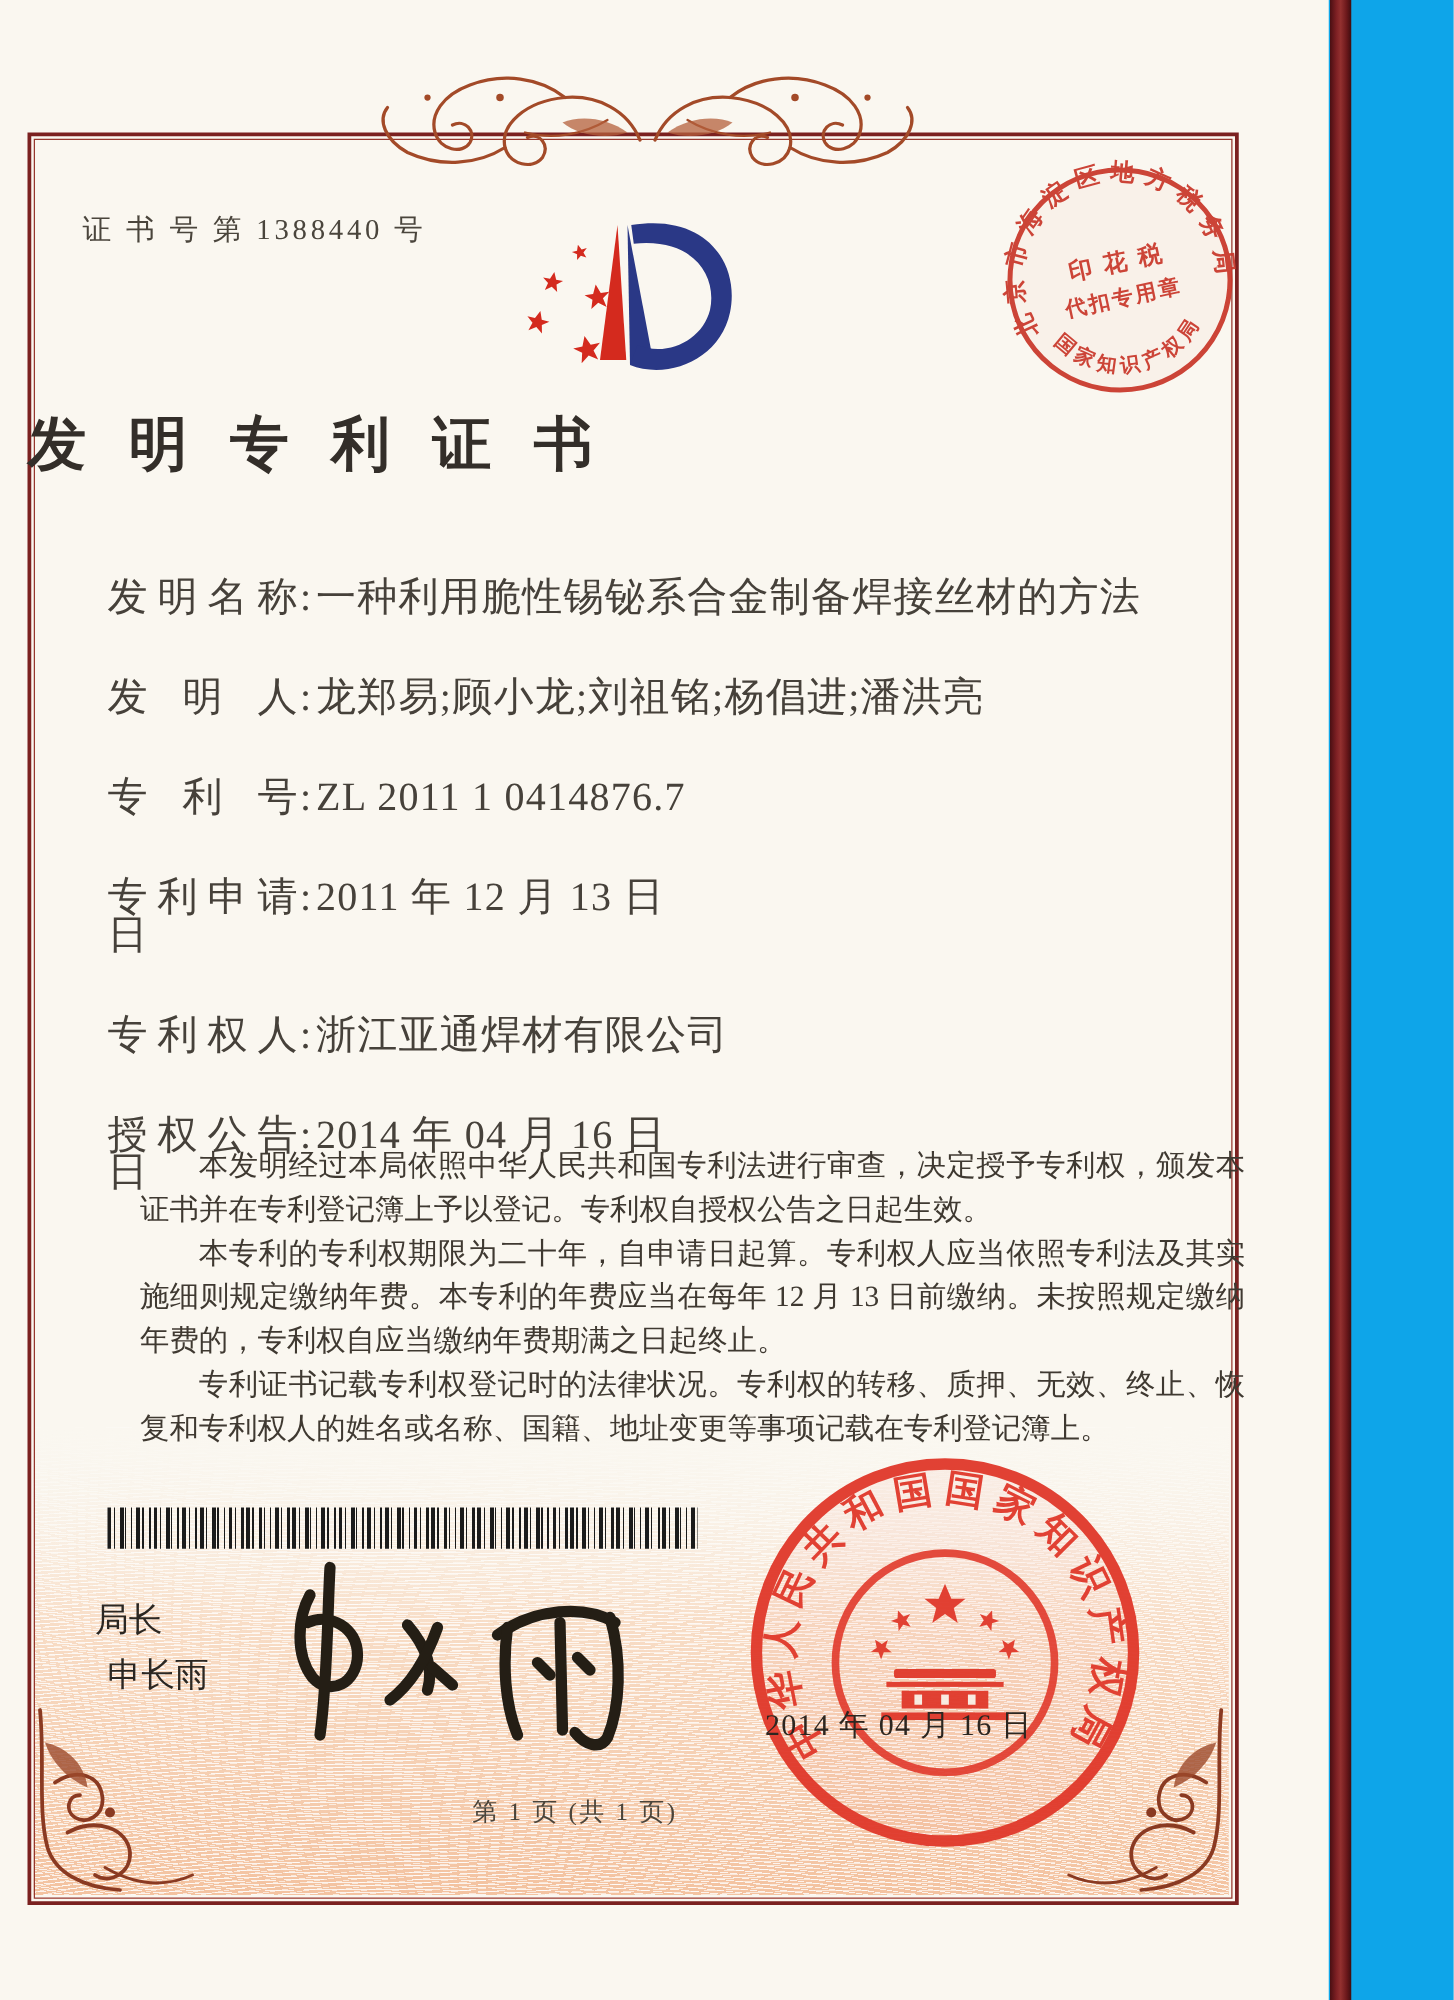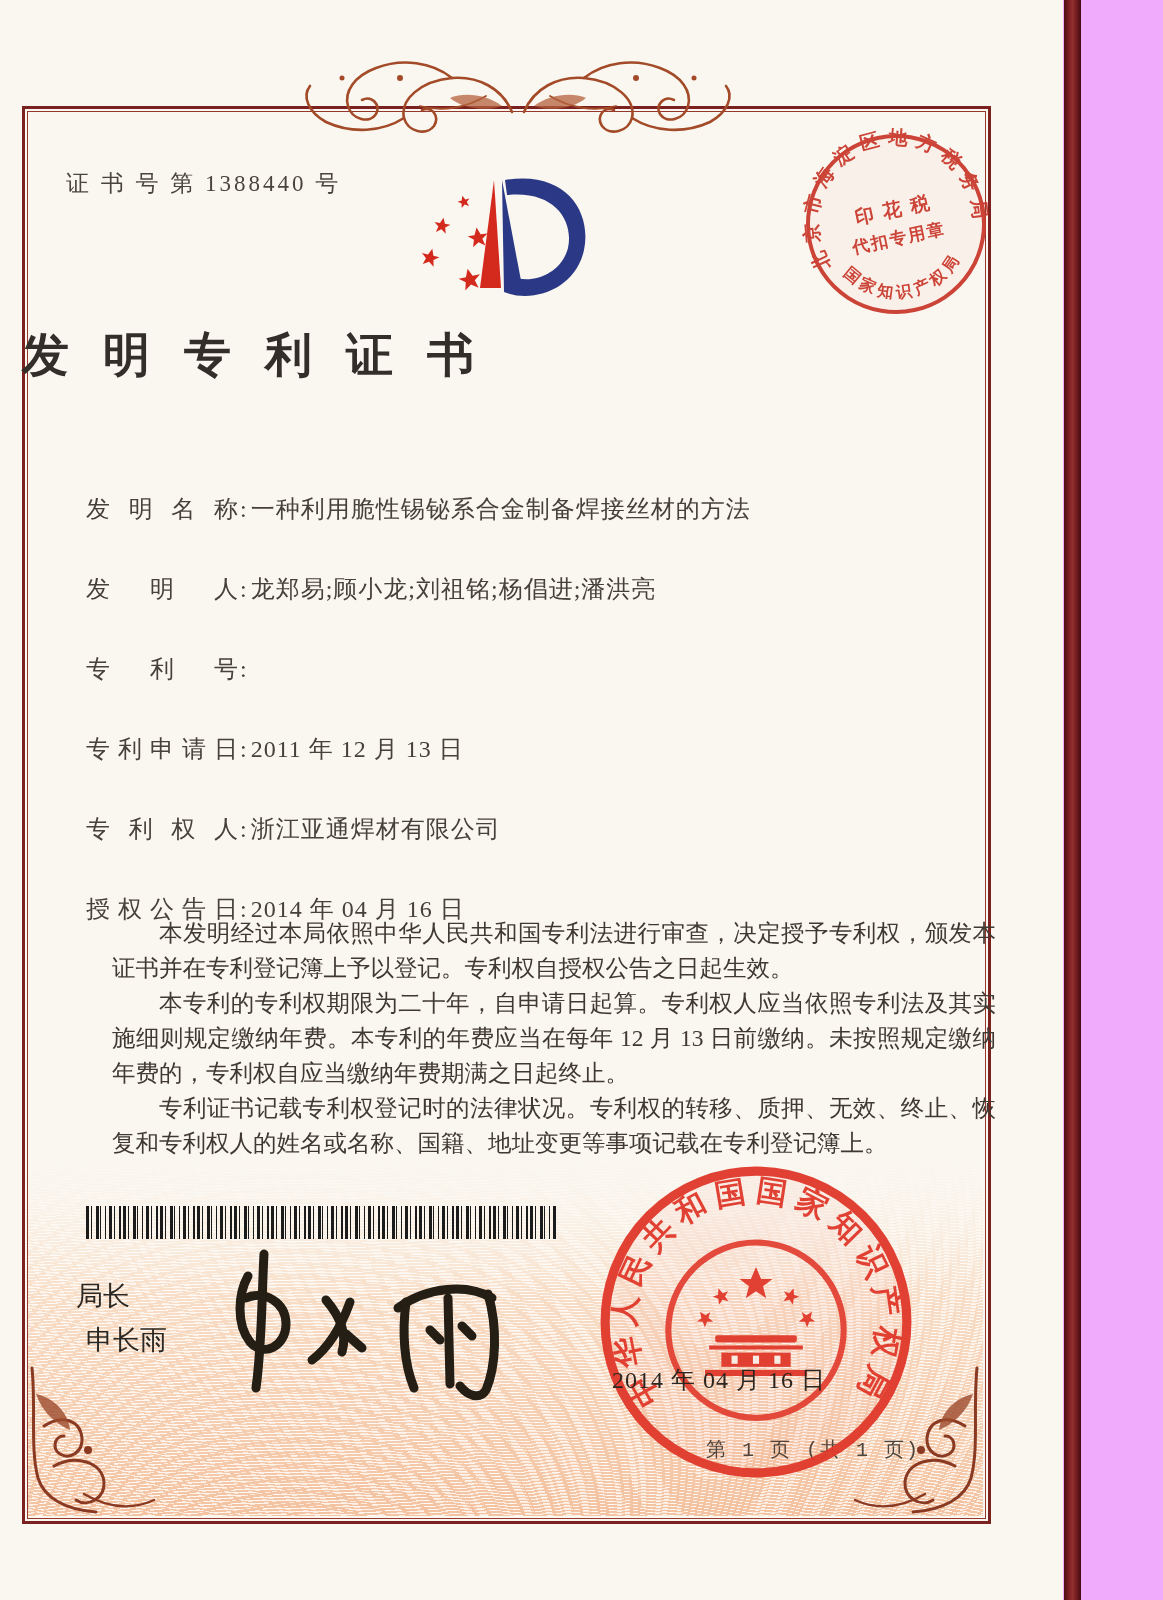--- a/index.html
+++ b/index.html
@@ -1,38 +1,38 @@
 <!DOCTYPE html>
 <html><head>
 <meta charset="utf-8">
 <style>
   html,body{margin:0;padding:0;}
   body{font-family:"Liberation Serif", serif; background:#e9e7e2;}
-  .scan{position:relative;width:1163px;height:1600px;overflow:hidden;background:#f0abfc;}
+  .scan{position:relative;width:1163px;height:1600px;overflow:hidden;background:#0ea5e9;}
   .paper{position:absolute;left:0;top:0;width:1063px;height:1600px;background:#faf7f0;}
   .edge-band{position:absolute;left:1064px;top:0;width:17px;height:1600px;
     background:linear-gradient(90deg,#4a0f12 0,#7e2024 30%,#93302f 50%,#6b181b 78%,#3f0c0f 100%);}
   .frame{position:absolute;left:22px;top:106px;width:963px;height:1412px;
     border:3px solid #7b2120;z-index:3;pointer-events:none;}
   .frame::after{content:"";position:absolute;left:2px;top:2px;right:2px;bottom:2px;
     border:1px solid #96372e;}
   .waves{position:absolute;left:27px;top:1142px;width:956px;height:374px;z-index:1;
     background:
       repeating-radial-gradient(95% 75% at 28% 165%, rgba(255,255,255,.8) 0 2px, rgba(255,255,255,0) 2px 9px),
       repeating-radial-gradient(110% 85% at 72% 175%, rgba(255,252,248,.65) 0 2px, rgba(255,252,248,0) 2px 10px),
       linear-gradient(180deg, rgba(247,210,180,0) 0%, rgba(246,199,163,.5) 38%, rgba(242,185,146,.85) 100%);}
   .waves::after{content:"";position:absolute;inset:0;
     background:linear-gradient(180deg,#faf7f0 0%, rgba(250,247,240,0) 42%);}
   .cert-number{position:absolute;left:66px;top:168px;font-size:23px;letter-spacing:3px;
     color:#4a453c;z-index:4;}
   .logo{position:absolute;left:398px;top:164px;z-index:4;}
   .tax-stamp{position:absolute;left:798px;top:126px;z-index:5;transform:rotate(-12deg);opacity:.93;}
   .title{position:absolute;left:22px;top:324px;width:963px;font-size:47px;
     font-weight:600;letter-spacing:34px;color:#332e29;z-index:4;}
-  .fields{position:absolute;left:86px;top:462px;width:880px;z-index:4;font-size:24px;color:#46413a;margin-top:32px;}
+  .fields{position:absolute;left:86px;top:462px;width:880px;z-index:4;font-size:32px;color:#46413a;}
   .frow{display:flex;line-height:30px;margin-bottom:50px;}
   .flabel{display:inline-block;width:152px;text-align:justify;text-align-last:justify;}
   .fcolon{margin:0 4px 0 2px;}
   .fvalue{flex:1;letter-spacing:1px;}
   .paras{position:absolute;left:80px;top:916px;width:884px;z-index:4;font-size:23.5px;
     line-height:35px;color:#3f3931;text-align:justify;margin-left:32px;}
   .paras p{margin:0;text-indent:2em;}
   .barcode{position:absolute;left:86px;top:1206px;width:472px;height:33px;z-index:4;
     background:repeating-linear-gradient(90deg,
       #1b1b1b 0 3px,rgba(0,0,0,0) 3px 5px,
@@ -44,22 +44,22 @@
       #1b1b1b 28px 29px,rgba(0,0,0,0) 29px 33px,
       #1b1b1b 33px 35px,rgba(0,0,0,0) 35px 37px);}
   .signer-title{position:absolute;left:76px;top:1278px;font-family:"Liberation Sans",sans-serif;
     font-size:27px;font-weight:500;color:#2b2722;z-index:4;}
   .signer-name{position:absolute;left:86px;top:1322px;font-family:"Liberation Sans",sans-serif;
     font-size:27px;font-weight:500;color:#2b2722;z-index:4;}
   .signature{position:absolute;left:200px;top:1236px;z-index:5;}
   .office-seal{position:absolute;left:598px;top:1164px;z-index:5;opacity:.95;}
   .seal-date{position:absolute;left:612px;top:1364px;font-size:24px;letter-spacing:1px;
     color:#2c2620;z-index:6;}
-  .footer{position:absolute;left:0;top:1436px;width:920px;text-align:right;font-size:20px;
-    letter-spacing:2px;color:#4a443a;z-index:4;font-family:Liberation Mono, monospace;}
+  .footer{position:absolute;left:0;top:1436px;width:920px;text-align:center;font-size:20px;
+    letter-spacing:2px;color:#4a443a;z-index:4;}
   .ornament-top{position:absolute;left:288px;top:46px;z-index:4;}
   .corner-bl{position:absolute;left:24px;top:1366px;z-index:4;}
   .corner-br{position:absolute;left:845px;top:1366px;z-index:4;transform:scaleX(-1);}
   svg{display:block;}
   .seal-font{font-family:"Liberation Sans",sans-serif;font-weight:bold;}
 </style>
 </head>
 <body>
 
 <div class="scan">
@@ -146,20 +146,21 @@
       <span class="fvalue">一种利用脆性锡铋系合金制备焊接丝材的方法</span>
     </div>
     <div class="frow">
       <span class="flabel">发明人</span>
         <span class="fcolon">:</span>
       <span class="fvalue">龙郑易;顾小龙;刘祖铭;杨倡进;潘洪亮</span>
     </div>
     <div class="frow">
       <span class="flabel">专利号</span>
         <span class="fcolon">:</span>
+      <span class="fvalue">ZL 2011 1 0414876.7</span>
     </div>
     <div class="frow">
       <span class="flabel">专利申请日</span>
         <span class="fcolon">:</span>
       <span class="fvalue">2011 年 12 月 13 日</span>
     </div>
     <div class="frow">
       <span class="flabel">专利权人</span>
         <span class="fcolon">:</span>
       <span class="fvalue">浙江亚通焊材有限公司</span>

